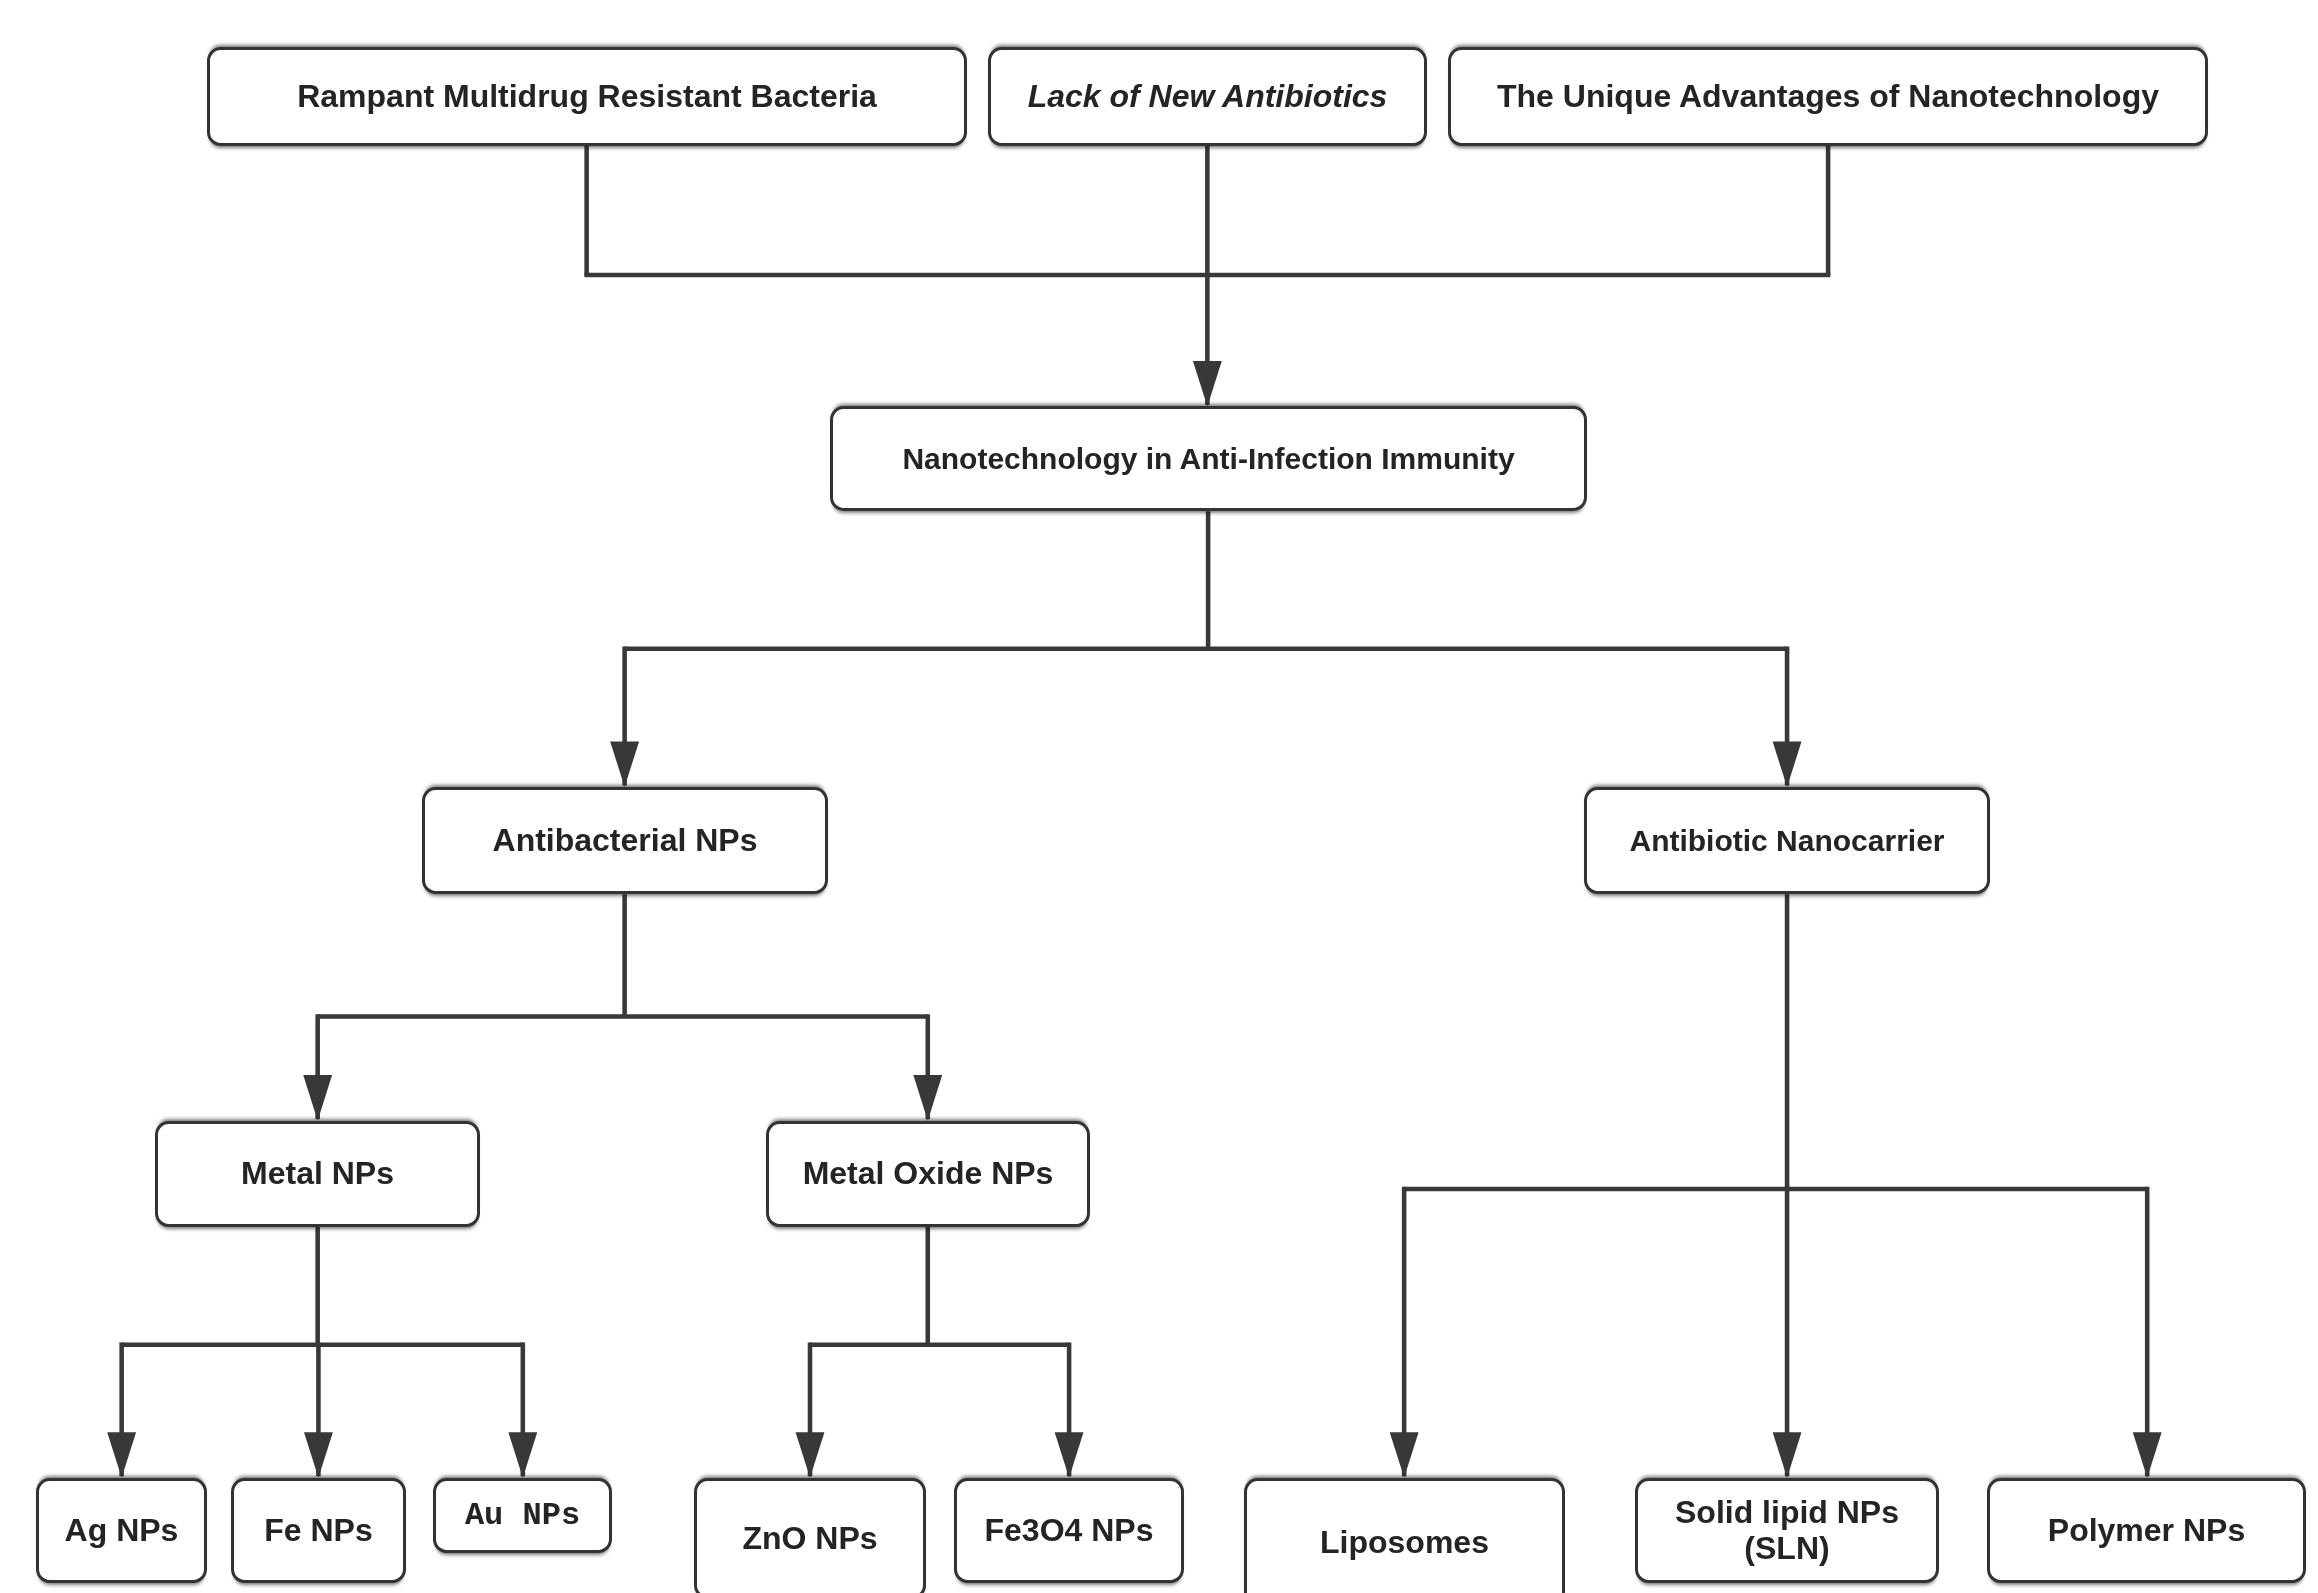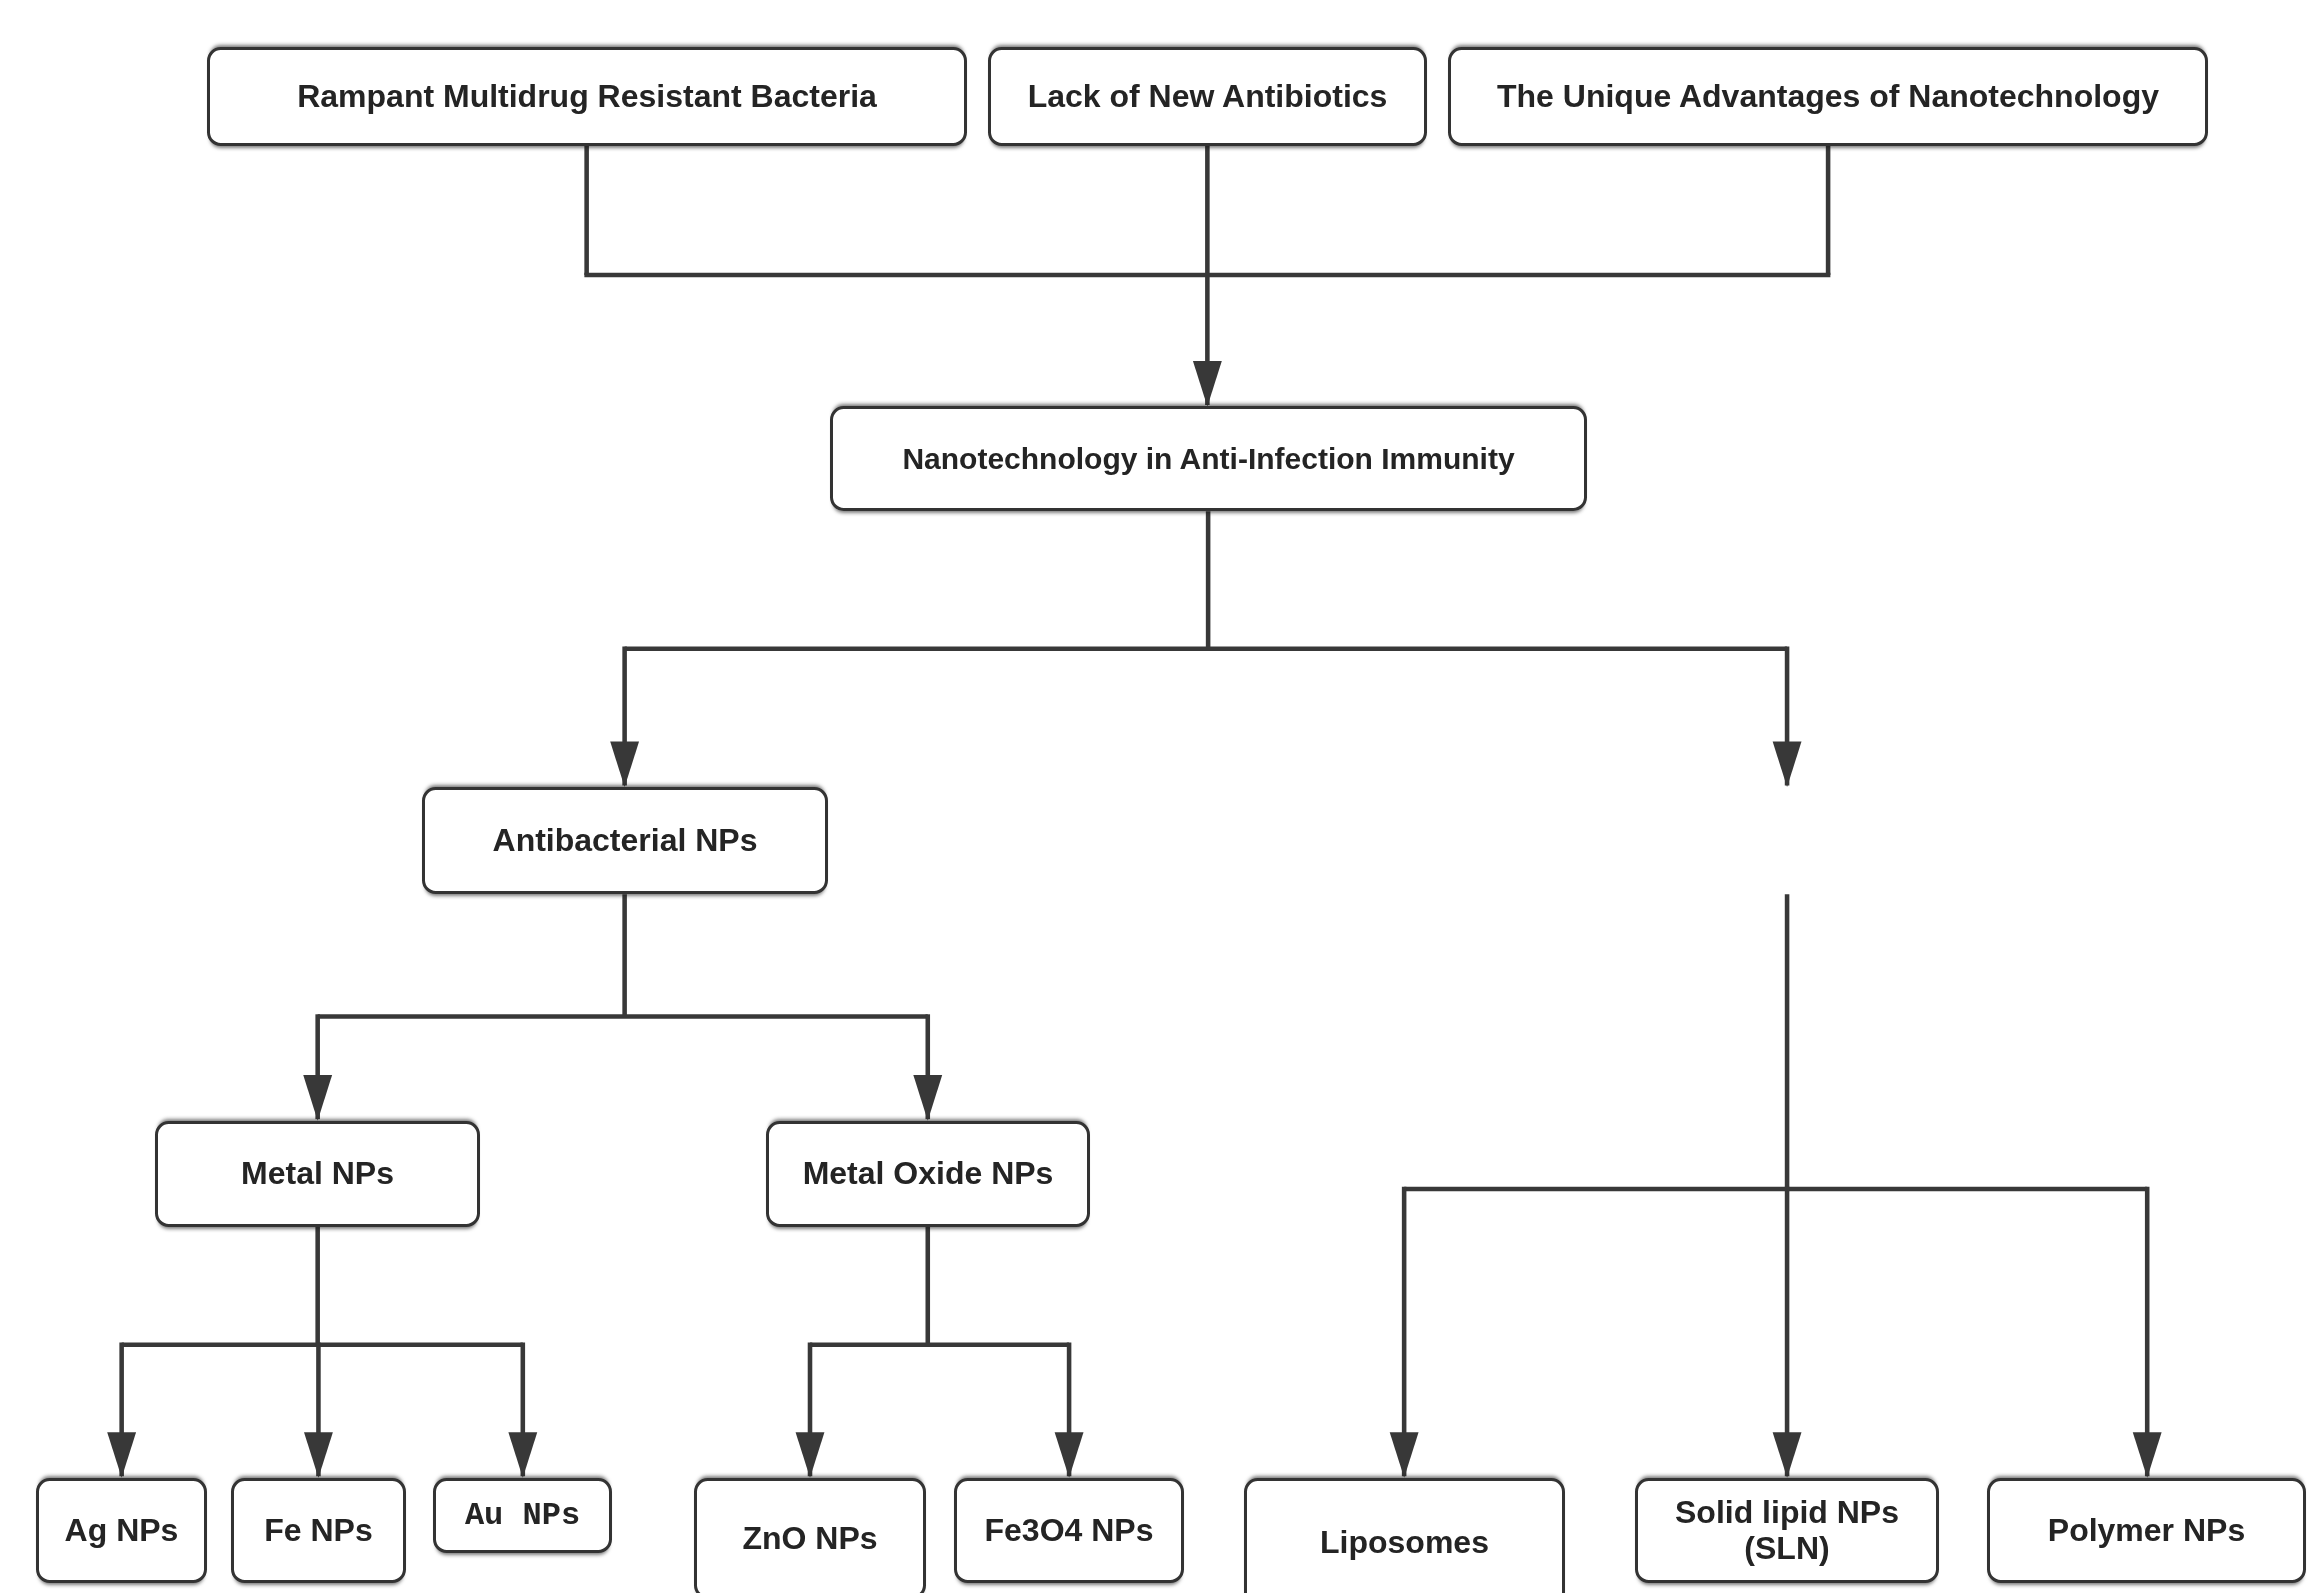--- a/index.html
+++ b/index.html
@@ -32,21 +32,21 @@
     justify-content: center;
     font-weight: 700;
     font-size: 32px;
     color: #242424;
     text-align: center;
     white-space: nowrap;
     line-height: 1.12;
     box-shadow: 0 5.3px 3.8px -3.8px rgba(20,20,20,0.55), 0 -5.3px 3.8px -3.8px rgba(20,20,20,0.55);
   }
   #n-rampant      { left: 207px;  top: 47px;   width: 760px; height: 99px; }
-  #n-lack         { left: 988px; top: 47px;   width: 439px;  height: 99px; }
+  #n-lack         { left: 988px; top: 47px;   width: 439px;  height: 99px; font-style: italic; }
   #n-advantages   { left: 1448px; top: 47px;   width: 760px; height: 99px; }
   #n-root         { left: 830px; top: 406px;  width: 757px;  height: 105px; font-size: 30px; }
   #n-antibacterial{ left: 422px;  top: 787px; width: 406px;  height: 107px; }
   #n-nanocarrier  { left: 1584px; top: 787px; width: 406px;  height: 107px; font-size: 30px; }
   #n-metal        { left: 155px;  top: 1121px; width: 325px;  height: 106px; }
   #n-metaloxide   { left: 766px; top: 1121px; width: 324px;  height: 106px; }
   #n-ag           { left: 36px;   top: 1478px; width: 171px;  height: 105px; }
   #n-fe           { left: 231px;  top: 1478px; width: 175px;  height: 105px; }
   #n-au           { left: 433px;  top: 1478px; width: 179px;  height: 75px; font-family: Liberation Mono, monospace; }
   #n-zno          { left: 694px;  top: 1478px; width: 232px;  height: 121px; }
@@ -108,20 +108,23 @@
   </div>
   <div class="node" id="n-advantages">
     <span>The Unique Advantages of Nanotechnology</span>
   </div>
   <div class="node" id="n-root">
     <span>Nanotechnology in Anti-Infection Immunity</span>
   </div>
   <div class="node" id="n-antibacterial">
     <span>Antibacterial NPs</span>
   </div>
+  <div class="node" id="n-nanocarrier">
+    <span>Antibiotic Nanocarrier</span>
+  </div>
   <div class="node" id="n-metal">
     <span>Metal NPs</span>
   </div>
   <div class="node" id="n-metaloxide">
     <span>Metal Oxide NPs</span>
   </div>
   <div class="node" id="n-ag">
     <span>Ag NPs</span>
   </div>
   <div class="node" id="n-fe">

